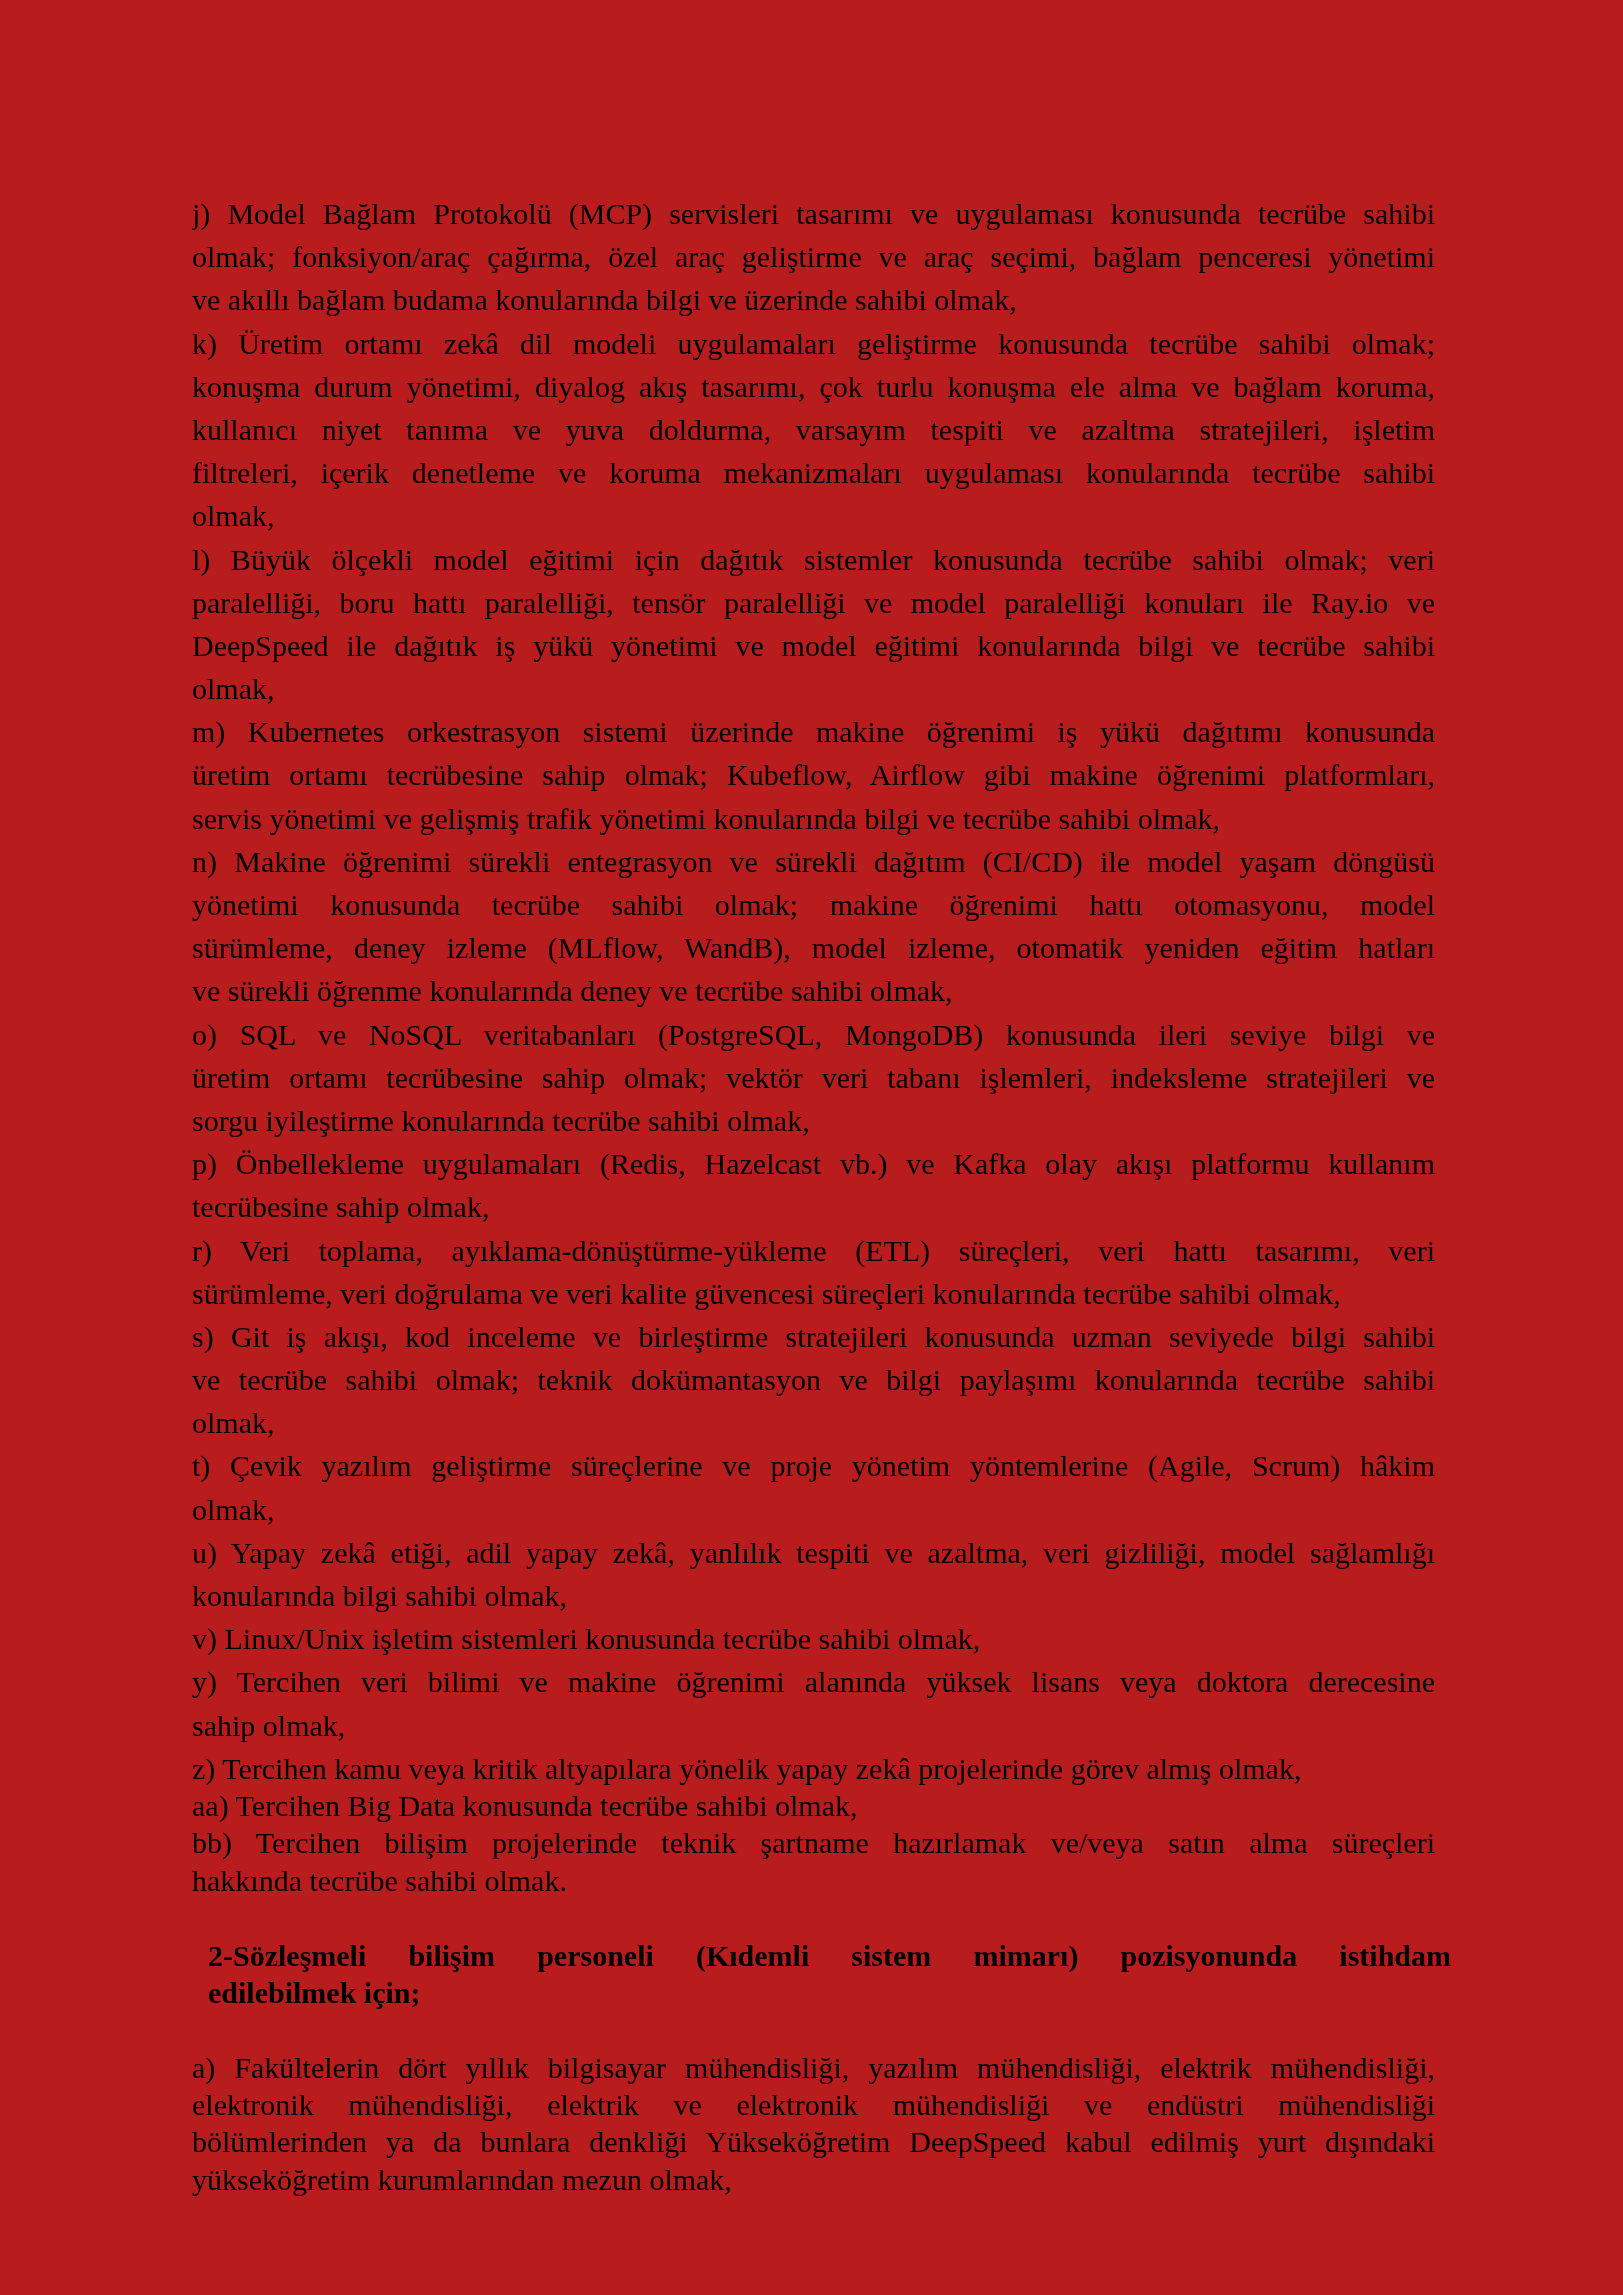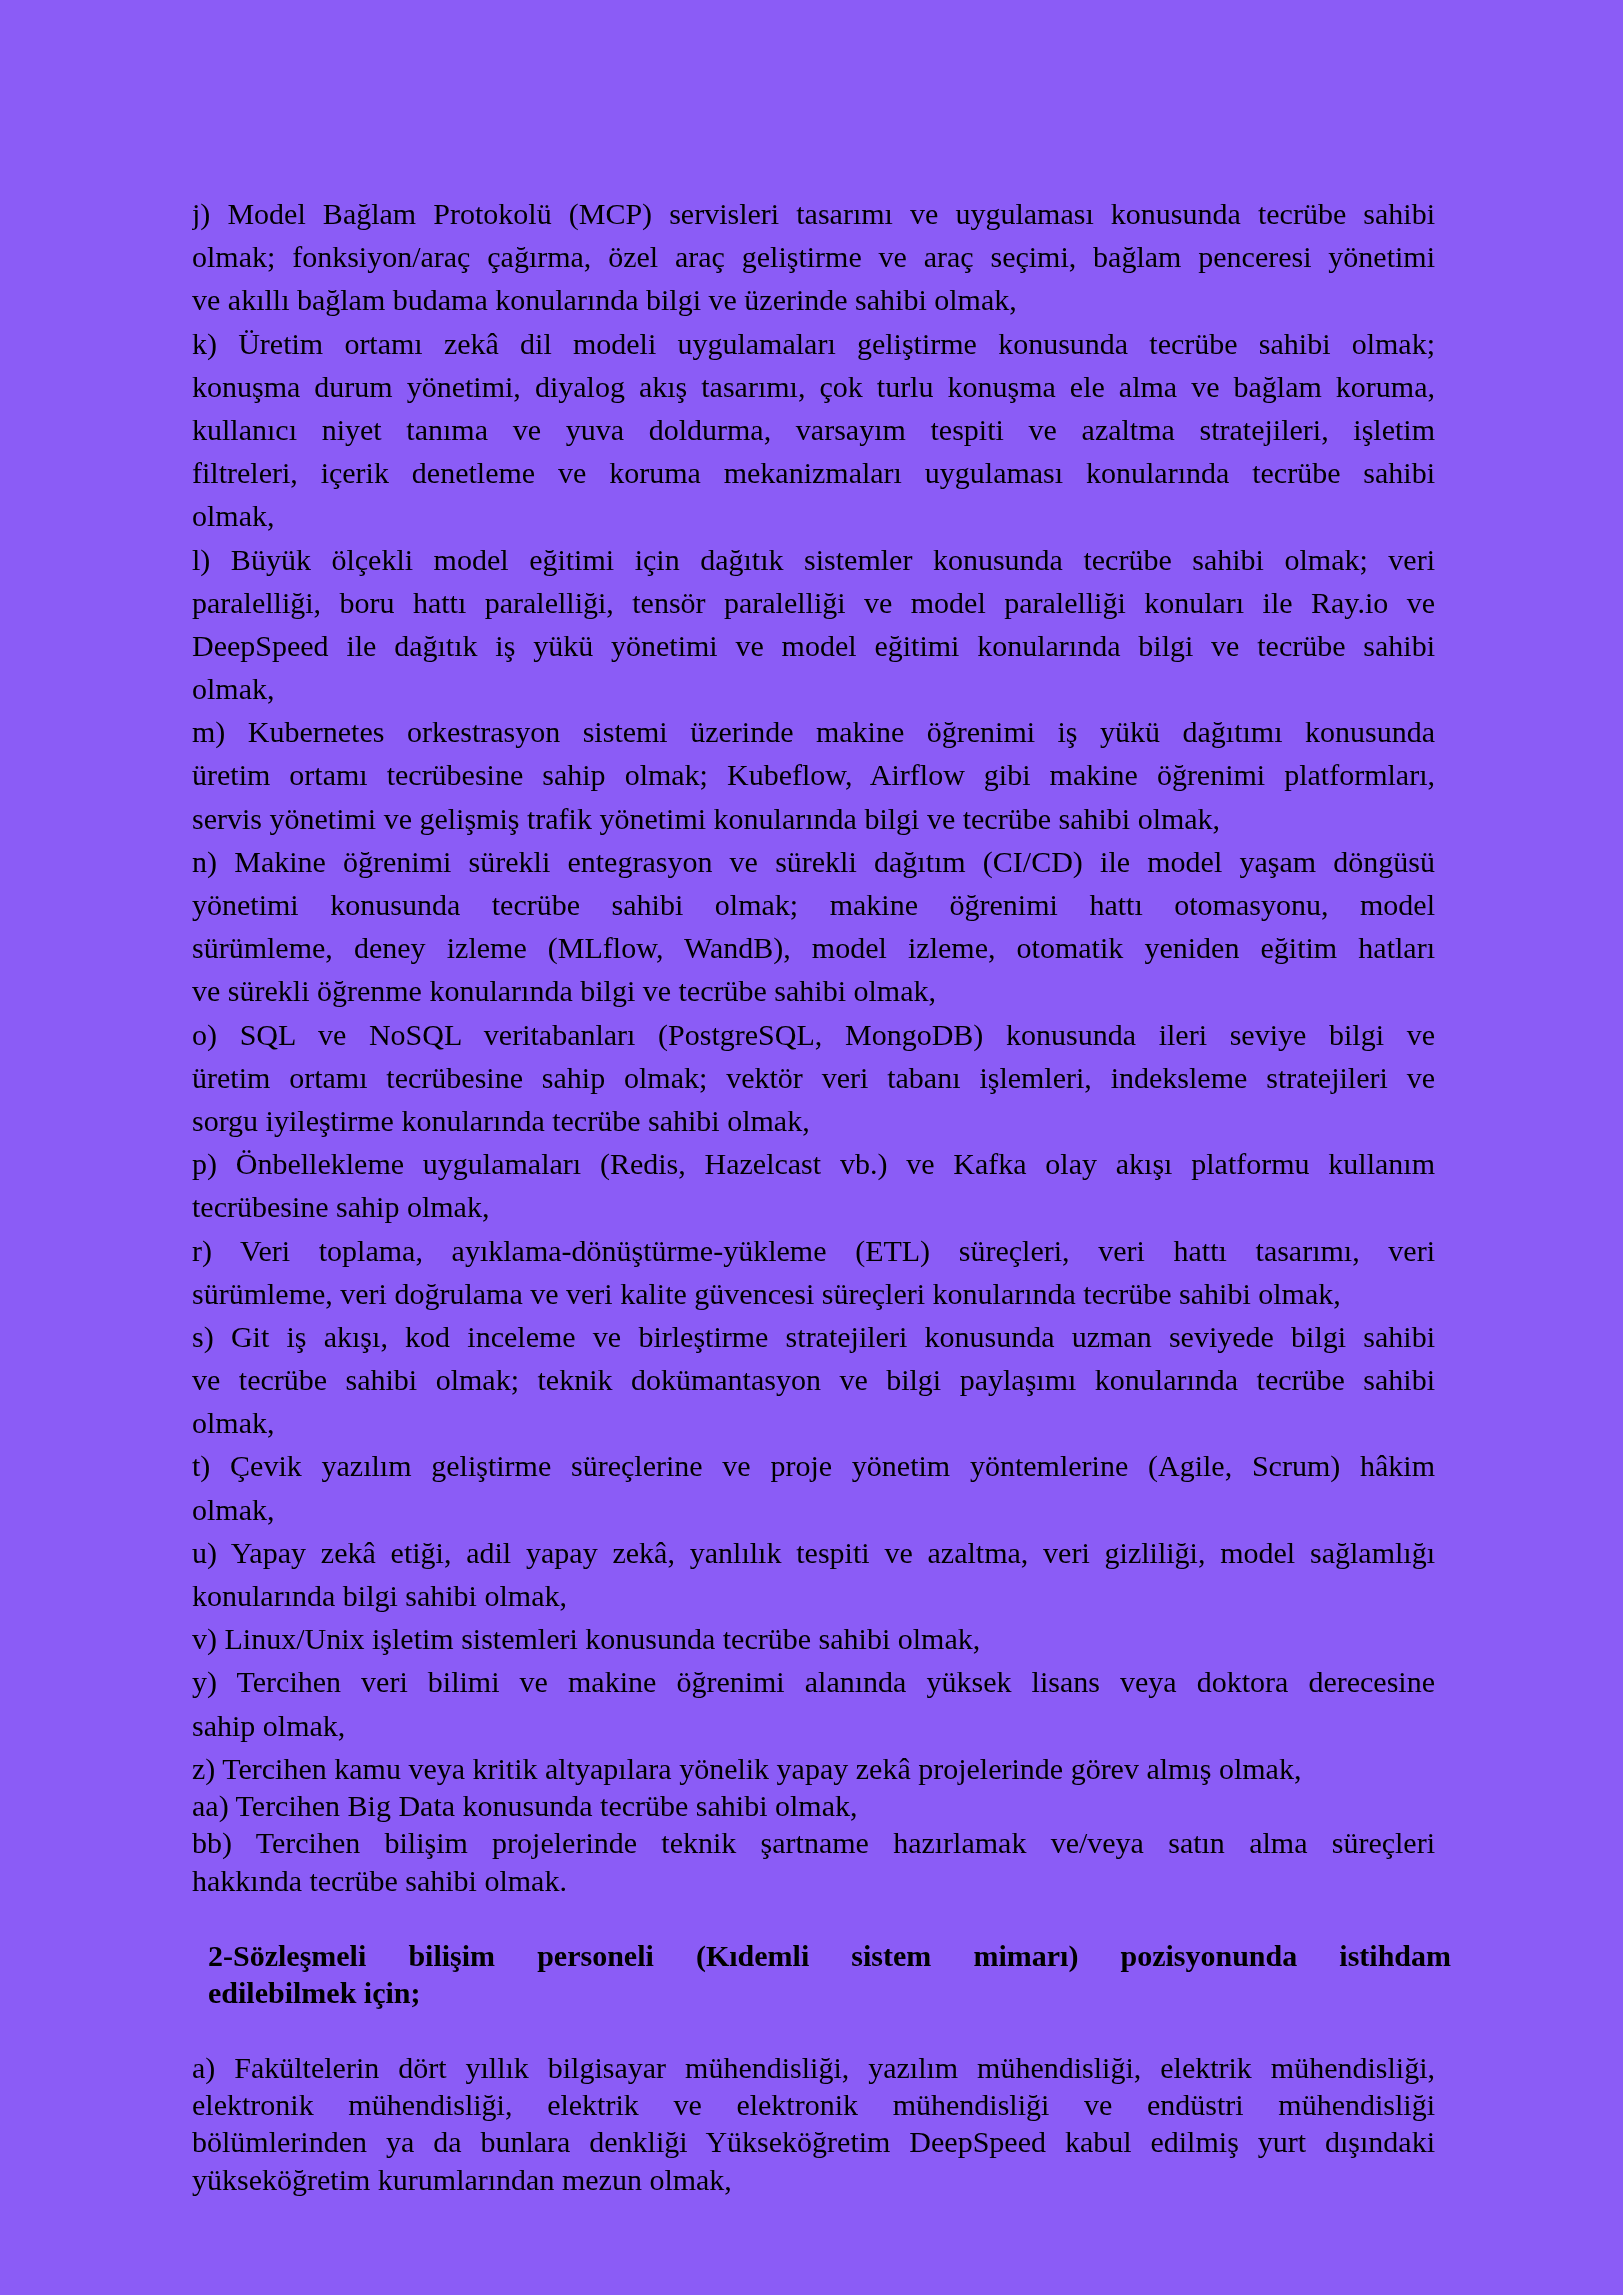--- a/index.html
+++ b/index.html
@@ -1,17 +1,17 @@
 <!DOCTYPE html>
 <html style="font-size:10.5px"><head>
 <meta charset="utf-8">
 <style>
   html, body { margin:0; padding:0; background:#ffffff; }
   body { width:1623px; height:2295px; position:relative; overflow:hidden; }
-  .page { position:absolute; left:0; top:0; width:1623px; height:2295px; background:#8b5cf6; }
+  .page { position:absolute; left:0; top:0; width:1623px; height:2295px; background:#b91c1c; }
   .ln {
     position:absolute; left:192px; width:1243px;
     font-family:"Liberation Serif", serif; font-size:30px; color:#000;
     white-space:nowrap; line-height:37px; height:37px;
   }
   .ln.j { text-align:justify; text-align-last:justify; white-space:normal; overflow:hidden; }
   .ln.b { font-weight:bold;margin-left:16px; }
 </style>
 </head>
 <body>
@@ -34,21 +34,21 @@
     <div class="ln j" style="top:627px">DeepSpeed ile dağıtık iş yükü yönetimi ve model eğitimi konularında bilgi ve tecrübe sahibi</div>
     <div class="ln" style="top:670px">olmak,</div>
 
     <div class="ln j" style="top:713px">m) Kubernetes orkestrasyon sistemi üzerinde makine öğrenimi iş yükü dağıtımı konusunda</div>
     <div class="ln j" style="top:756px">üretim ortamı tecrübesine sahip olmak; Kubeflow, Airflow gibi makine öğrenimi platformları,</div>
     <div class="ln" style="top:800px">servis yönetimi ve gelişmiş trafik yönetimi konularında bilgi ve tecrübe sahibi olmak,</div>
 
     <div class="ln j" style="top:843px">n) Makine öğrenimi sürekli entegrasyon ve sürekli dağıtım (CI/CD) ile model yaşam döngüsü</div>
     <div class="ln j" style="top:886px">yönetimi konusunda tecrübe sahibi olmak; makine öğrenimi hattı otomasyonu, model</div>
     <div class="ln j" style="top:929px">sürümleme, deney izleme (MLflow, WandB), model izleme, otomatik yeniden eğitim hatları</div>
-    <div class="ln" style="top:972px">ve sürekli öğrenme konularında bilgi ve tecrübe sahibi olmak,</div>
+    <div class="ln" style="top:972px">ve sürekli öğrenme konularında deney ve tecrübe sahibi olmak,</div>
 
     <div class="ln j" style="top:1016px">o) SQL ve NoSQL veritabanları (PostgreSQL, MongoDB) konusunda ileri seviye bilgi ve</div>
     <div class="ln j" style="top:1059px">üretim ortamı tecrübesine sahip olmak; vektör veri tabanı işlemleri, indeksleme stratejileri ve</div>
     <div class="ln" style="top:1102px">sorgu iyileştirme konularında tecrübe sahibi olmak,</div>
 
     <div class="ln j" style="top:1145px">p) Önbellekleme uygulamaları (Redis, Hazelcast vb.) ve Kafka olay akışı platformu kullanım</div>
     <div class="ln" style="top:1188px">tecrübesine sahip olmak,</div>
 
     <div class="ln j" style="top:1232px">r) Veri toplama, ayıklama-dönüştürme-yükleme (ETL) süreçleri, veri hattı tasarımı, veri</div>
     <div class="ln" style="top:1275px">sürümleme, veri doğrulama ve veri kalite güvencesi süreçleri konularında tecrübe sahibi olmak,</div>

